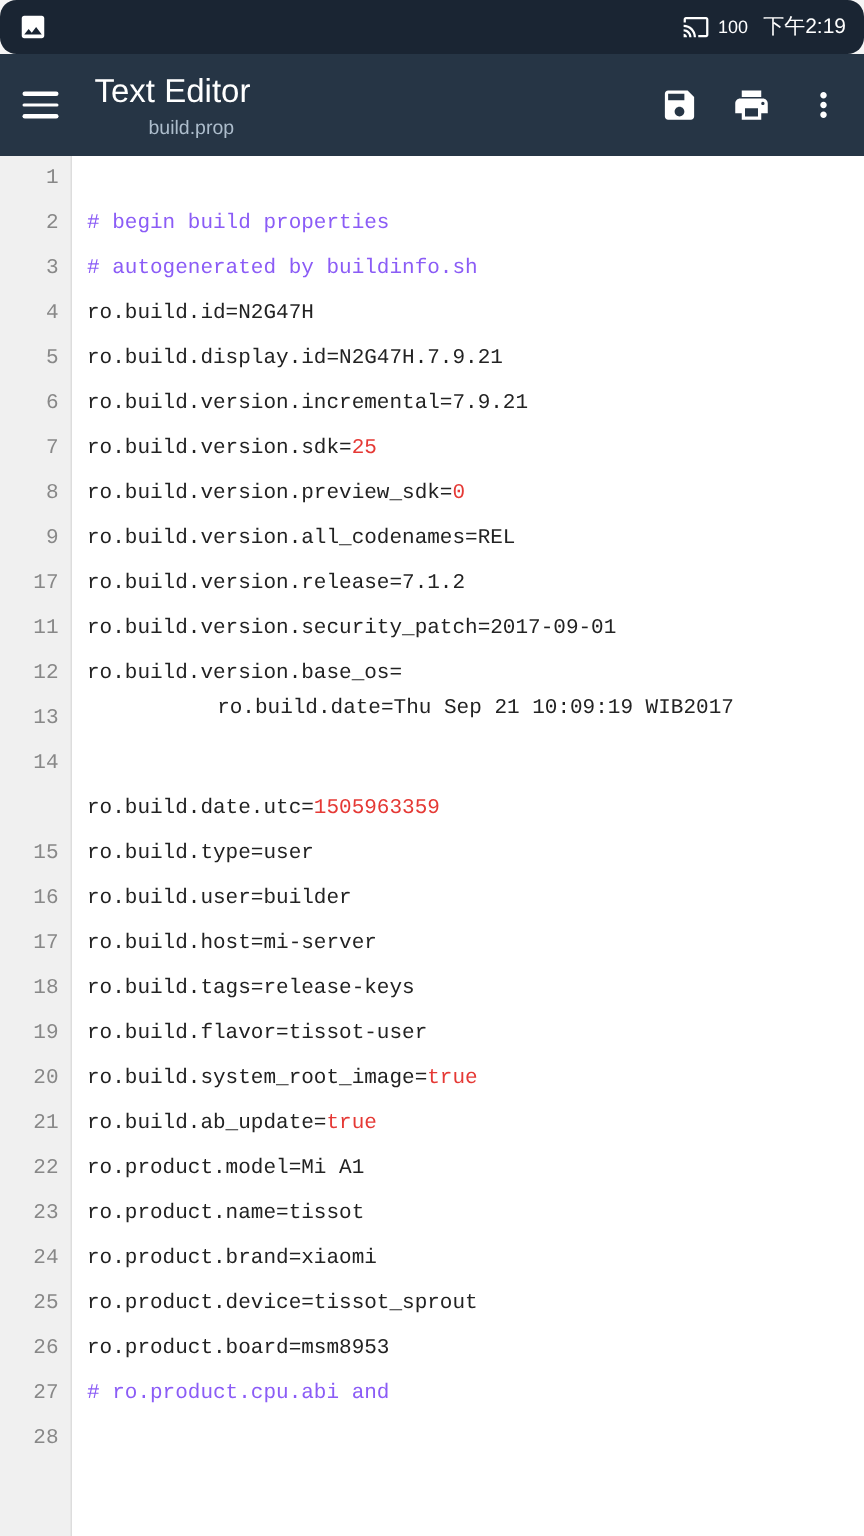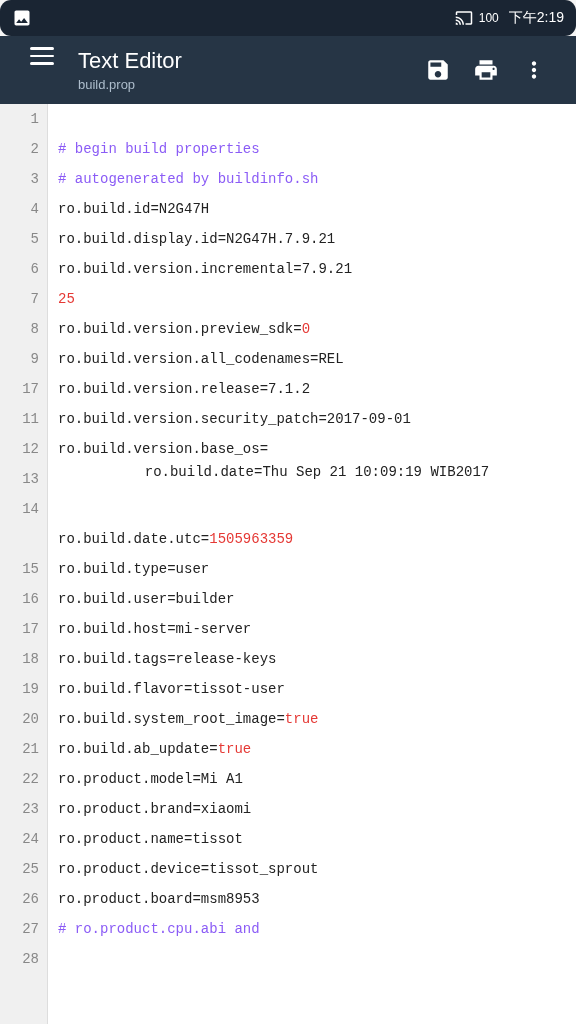--- a/index.html
+++ b/index.html
@@ -33,21 +33,22 @@
       gap: 6px;
       font-size: 13px;
       color: #fff;
     }
 
     
     .toolbar {
       height: 68px;
       background: #263545;
       display: flex;
-      padding: 0 22px;
+      align-items: center;
+      padding: 0 7px;
       gap: 8px;
     }
     .toolbar-menu {
       width: 40px;
       height: 40px;
       display: flex;
       flex-direction: column;
       align-items: center;
       justify-content: center;
       gap: 5px;
@@ -72,20 +73,21 @@
       font-size: 22px;
       font-weight: 500;
       color: #ffffff;
       line-height: 1.2;
     }
     .toolbar-subtitle {
       font-family: sans-serif;
       font-size: 13px;
       color: #adbdcc;
       margin-top: 2px;
+      margin-left: 36px;
     }
     .toolbar-actions {
       display: flex;
       align-items: center;
       gap: 8px;
     }
     .toolbar-icon-btn {
       width: 40px;
       height: 40px;
       display: flex;
@@ -247,20 +249,21 @@
       <div class="line-num">28</div>
     </div>
   <div class="code-content" id="code-content-container">
       <div class="code-line"></div>
       <div class="code-line comment"># begin build properties</div>
       <div class="code-line comment"># autogenerated by buildinfo.sh</div>
       <div class="code-line">ro.build.id=N2G47H</div>
       <div class="code-line">ro.build.display.id=N2G47H.7.9.21</div>
       <div class="code-line">ro.build.version.incremental=7.9.21</div>
       <div class="code-line">
+        <span>ro.build.version.sdk=</span>
         <span class="highlight-red">25</span>
       </div>
       <div class="code-line">
         <span>ro.build.version.preview_sdk=</span>
         <span class="highlight-red">0</span>
       </div>
       <div class="code-line">ro.build.version.all_codenames=REL</div>
       <div class="code-line">ro.build.version.release=7.1.2</div>
       <div class="code-line">ro.build.version.security_patch=2017-09-01</div>
       <div class="code-line">ro.build.version.base_os=</div>
@@ -279,19 +282,19 @@
       <div class="code-line">ro.build.flavor=tissot-user</div>
       <div class="code-line">
         <span>ro.build.system_root_image=</span>
         <span class="highlight-red">true</span>
       </div>
       <div class="code-line">
         <span>ro.build.ab_update=</span>
         <span class="highlight-red">true</span>
       </div>
       <div class="code-line">ro.product.model=Mi A1</div>
+      <div class="code-line">ro.product.name=tissot</div>
       <div class="code-line">ro.product.brand=xiaomi</div>
-      <div class="code-line">ro.product.name=tissot</div>
       <div class="code-line">ro.product.device=tissot_sprout</div>
       <div class="code-line">ro.product.board=msm8953</div>
       <div class="code-line comment"># ro.product.cpu.abi and</div>
     </div>
 </div>
 
 </body></html>

